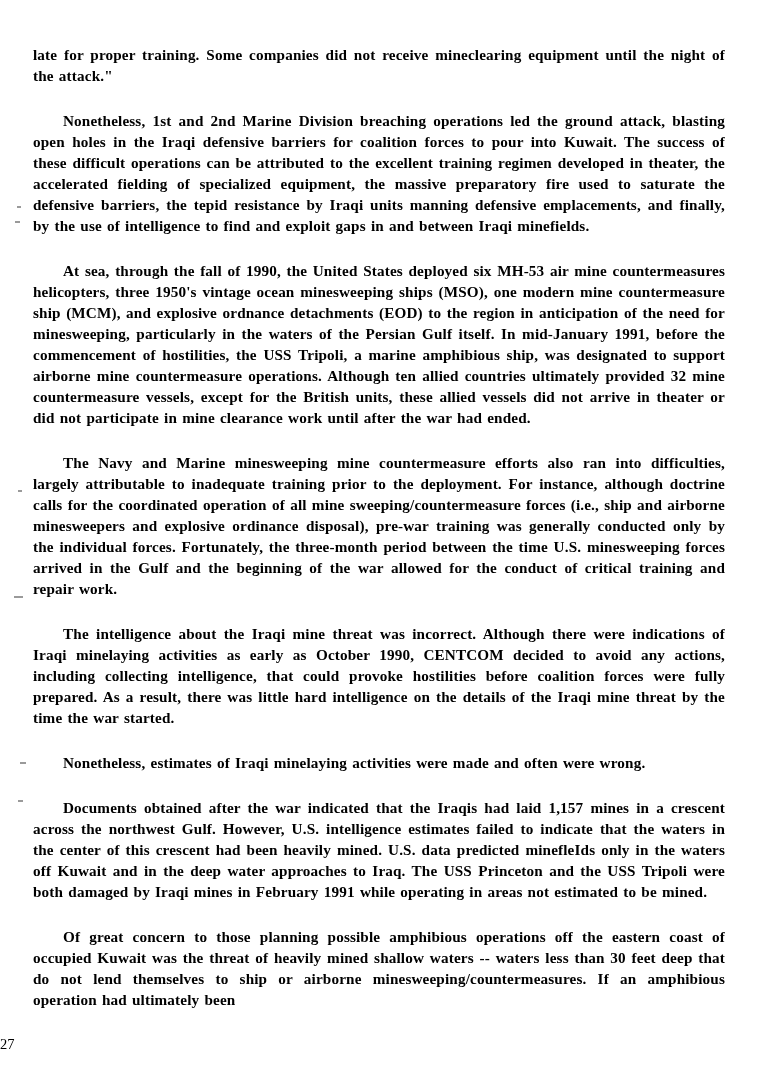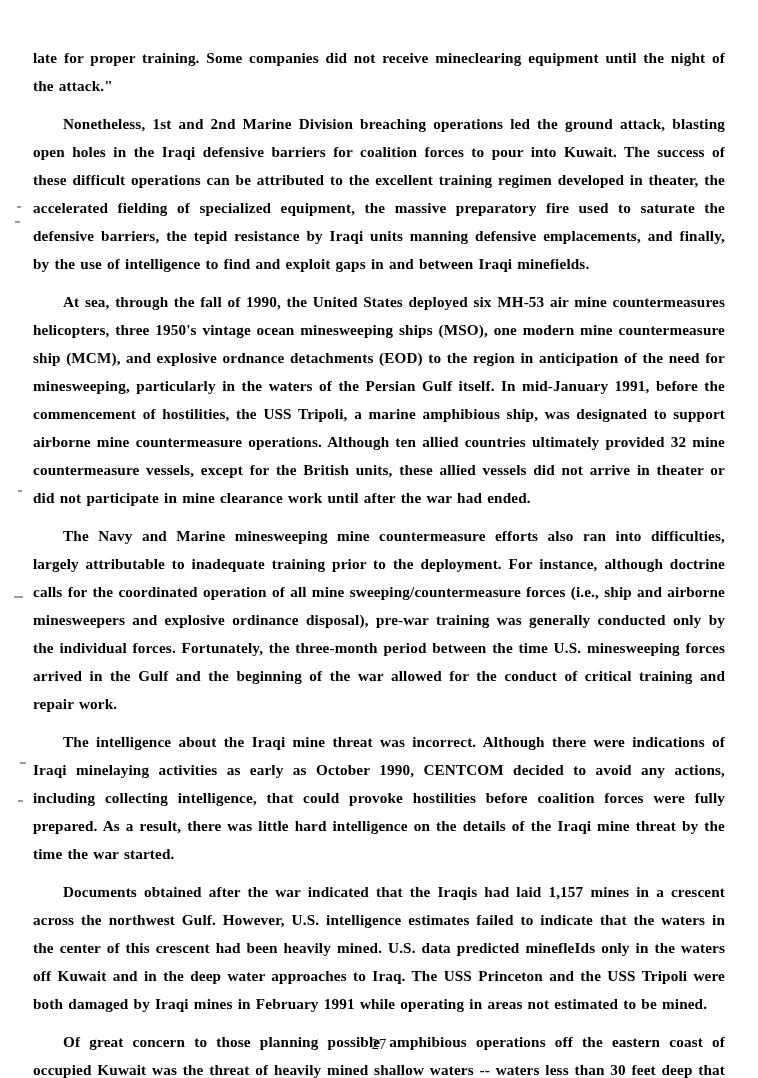--- a/index.html
+++ b/index.html
@@ -24,41 +24,41 @@
   }
   .content {
     position: absolute;
     left: 33px;
     top: 44px;
     width: 692px;
   }
   p.para {
     margin: 0 0 0 0;
     font-size: 15.2px;
-    line-height: 28px;
+    line-height: 21px;
     font-weight: bold;
     text-align: justify;
     text-justify: inter-word;
     letter-spacing: 0.15px;
     word-spacing: 1.2px;
   }
   p.para + p.para {
-    margin-top: 10px;
+    margin-top: 24px;
   }
   p.indent {
     text-indent: 30px;
   }
   .it {
   }
   .pagenum {
     position: absolute;
     left: 0;
     top: 1036px;
     width: 758px;
-    text-align: center;
+    text-align: left;
     font-size: 14.5px;
     font-weight: normal;
     font-family: "Liberation Serif", "DejaVu Serif", serif;
   }
   
   .speck {
     position: absolute;
     background: #9a9a9a;
   }
   .speck.s1 { left: 17px; top: 206px; width: 4px; height: 2px; }
@@ -85,20 +85,21 @@
     <p class="para">late for proper training. Some companies did not receive mineclearing equipment until the night of the attack."</p>
 
     <p class="para indent">Nonetheless, 1st and 2nd Marine Division breaching operations led the ground attack, blasting open holes in the Iraqi defensive barriers for coalition forces to pour into Kuwait. The success of these difficult operations can be attributed to the excellent training regimen developed in theater, the accelerated fielding of specialized equipment, the massive preparatory fire used to saturate the defensive barriers, the tepid resistance by Iraqi units manning defensive emplacements, and finally, by the use of intelligence to find and exploit gaps in and between Iraqi minefields.</p>
 
     <p class="para indent"><span>At sea, through the fall of 1990, the United States deployed six MH-53 air mine countermeasures helicopters, three 1950's vintage ocean minesweeping ships (MSO), one modern mine countermeasure ship (MCM), and explosive ordnance detachments (EOD) to the region in anticipation of the need for minesweeping, particularly in the waters of the Persian Gulf itself. In mid-January 1991, before the commencement of hostilities, the </span><span class="it">USS Tripoli</span><span>, a marine amphibious ship, was designated to support airborne mine countermeasure operations. Although ten allied countries ultimately provided 32 mine countermeasure vessels, except for the British units, these allied vessels did not arrive in theater or did not participate in mine clearance work until after the war had ended.</span></p>
 
     <p class="para indent">The Navy and Marine minesweeping mine countermeasure efforts also ran into difficulties, largely attributable to inadequate training prior to the deployment. For instance, although doctrine calls for the coordinated operation of all mine sweeping/countermeasure forces (i.e., ship and airborne minesweepers and explosive ordinance disposal), pre-war training was generally conducted only by the individual forces. Fortunately, the three-month period between the time U.S. minesweeping forces arrived in the Gulf and the beginning of the war allowed for the conduct of critical training and repair work.</p>
 
     <p class="para indent">The intelligence about the Iraqi mine threat was incorrect. Although there were indications of Iraqi minelaying activities as early as October 1990, CENTCOM decided to avoid any actions, including collecting intelligence, that could provoke hostilities before coalition forces were fully prepared. As a result, there was little hard intelligence on the details of the Iraqi mine threat by the time the war started.</p>
 
+    <p class="para indent">Nonetheless, estimates of Iraqi minelaying activities were made and often were wrong.</p>
 
     <p class="para indent"><span>Documents obtained after the war indicated that the Iraqis had laid 1,157 mines in a crescent across the northwest Gulf. However, U.S. intelligence estimates failed to indicate that the waters in the center of this crescent had been heavily mined. U.S. data predicted minefleIds only in the waters off Kuwait and in the deep water approaches to Iraq. The </span><span class="it">USS Princeton</span><span> and the </span><span class="it">USS Tripoli</span><span> were both damaged by Iraqi mines in February 1991 while operating in areas not estimated to be mined.</span></p>
 
     <p class="para indent">Of great concern to those planning possible amphibious operations off the eastern coast of occupied Kuwait was the threat of heavily mined shallow waters -- waters less than 30 feet deep that do not lend themselves to ship or airborne minesweeping/countermeasures. If an amphibious operation had ultimately been</p>
 
   </div>
 
   <div class="pagenum">27</div>
 
 </div>

